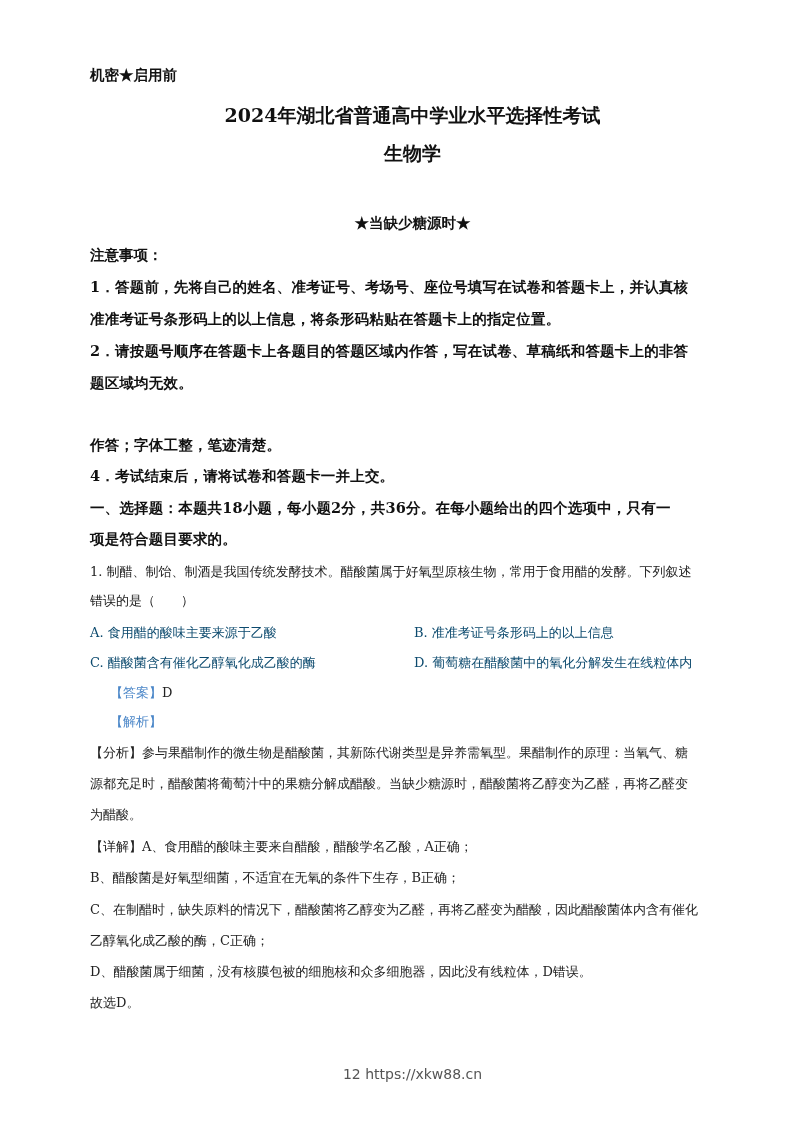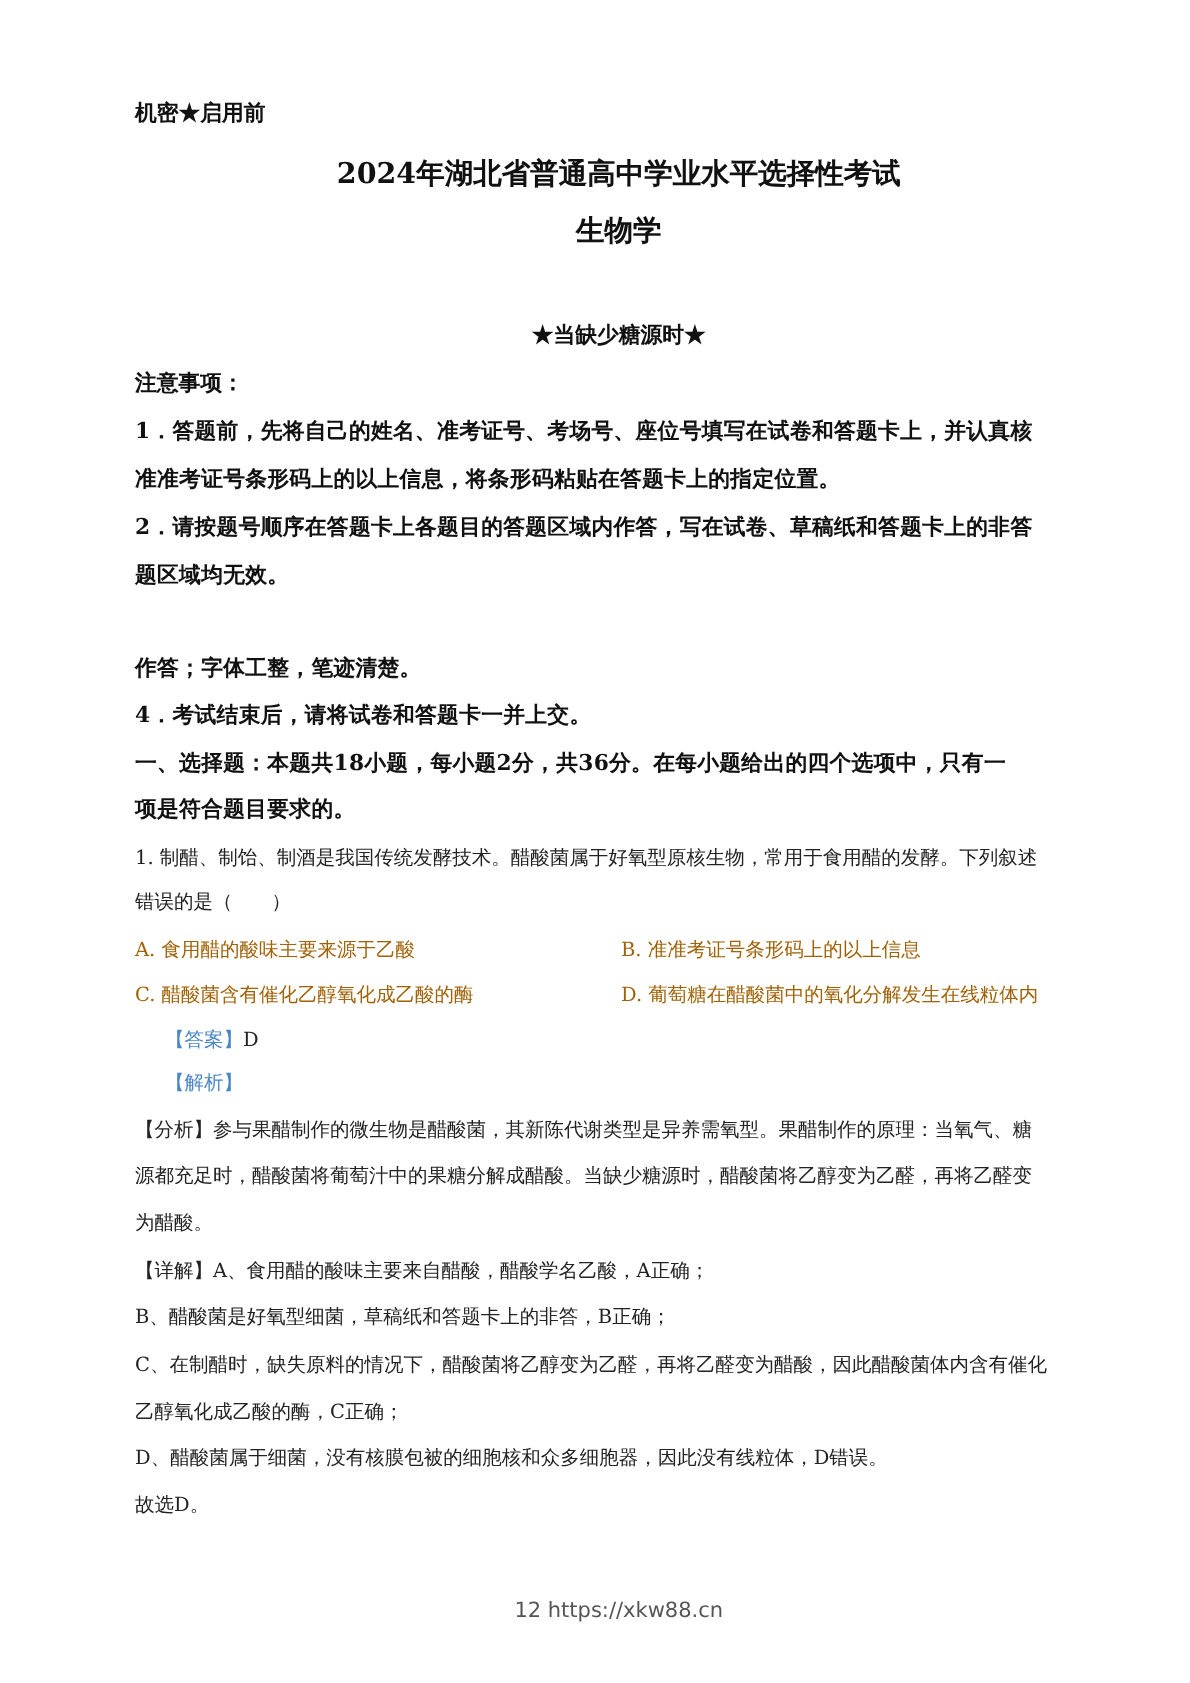--- a/index.html
+++ b/index.html
@@ -10,21 +10,21 @@
   .bold { font-weight: bold; }
   .secret { top: 66px; font-size: 14.5px; }
   .title { left: 0; width: 793px; text-align: center; font-size: 19px; font-weight: bold; }
   .t1 { top: 103px; }
   .t2 { top: 141px; }
   .info { top: 180px; font-size: 14.5px; }
   .wish { left: 0; width: 793px; text-align: center; top: 214px; font-size: 14.5px; }
   .notes-h { top: 246px; font-size: 14.5px; }
   .rule { font-size: 14.5px; letter-spacing: 0.2px; }
   .q { font-size: 13px; color: #222; }
-  .opt { font-size: 13px; color: #a16207; }
+  .opt { font-size: 13px; color: #0c4a6e; }
   .optB { left: 398px; }
   .bracket { color: #4a86c8; margin-left: 20px; }
   .footer { left: 0; width: 793px; text-align: center; top: 1066px;
             font-family: "DejaVu Sans", sans-serif; font-size: 14px; color: #555; }
 </style>
 </head>
 <body>
 
 <div class="page">
 
@@ -61,20 +61,20 @@
 
   <div class="line q" style="top:744px">
     <span>【分析】</span><span>参与果醋制作的微生物是醋酸菌，其新陈代谢类型是异养需氧型。果醋制作的原理：当氧气、糖</span>
   </div>
   <div class="line q" style="top:775px">源都充足时，醋酸菌将葡萄汁中的果糖分解成醋酸。当缺少糖源时，醋酸菌将乙醇变为乙醛，再将乙醛变</div>
   <div class="line q" style="top:806px">为醋酸。</div>
 
   <div class="line q" style="top:838px">
     <span>【详解】</span><span>A、食用醋的酸味主要来自醋酸，醋酸学名乙酸，A正确；</span>
   </div>
-  <div class="line q" style="top:869px">B、醋酸菌是好氧型细菌，草稿纸和答题卡上的非答，B正确；</div>
+  <div class="line q" style="top:869px">B、醋酸菌是好氧型细菌，不适宜在无氧的条件下生存，B正确；</div>
   <div class="line q" style="top:901px">C、在制醋时，缺失原料的情况下，醋酸菌将乙醇变为乙醛，再将乙醛变为醋酸，因此醋酸菌体内含有催化</div>
   <div class="line q" style="top:932px">乙醇氧化成乙酸的酶，C正确；</div>
   <div class="line q" style="top:963px">D、醋酸菌属于细菌，没有核膜包被的细胞核和众多细胞器，因此没有线粒体，D错误。</div>
   <div class="line q" style="top:994px">故选D。</div>
 
   <div class="line footer">12 https://xkw88.cn</div>
 </div>
 
 </body></html>

